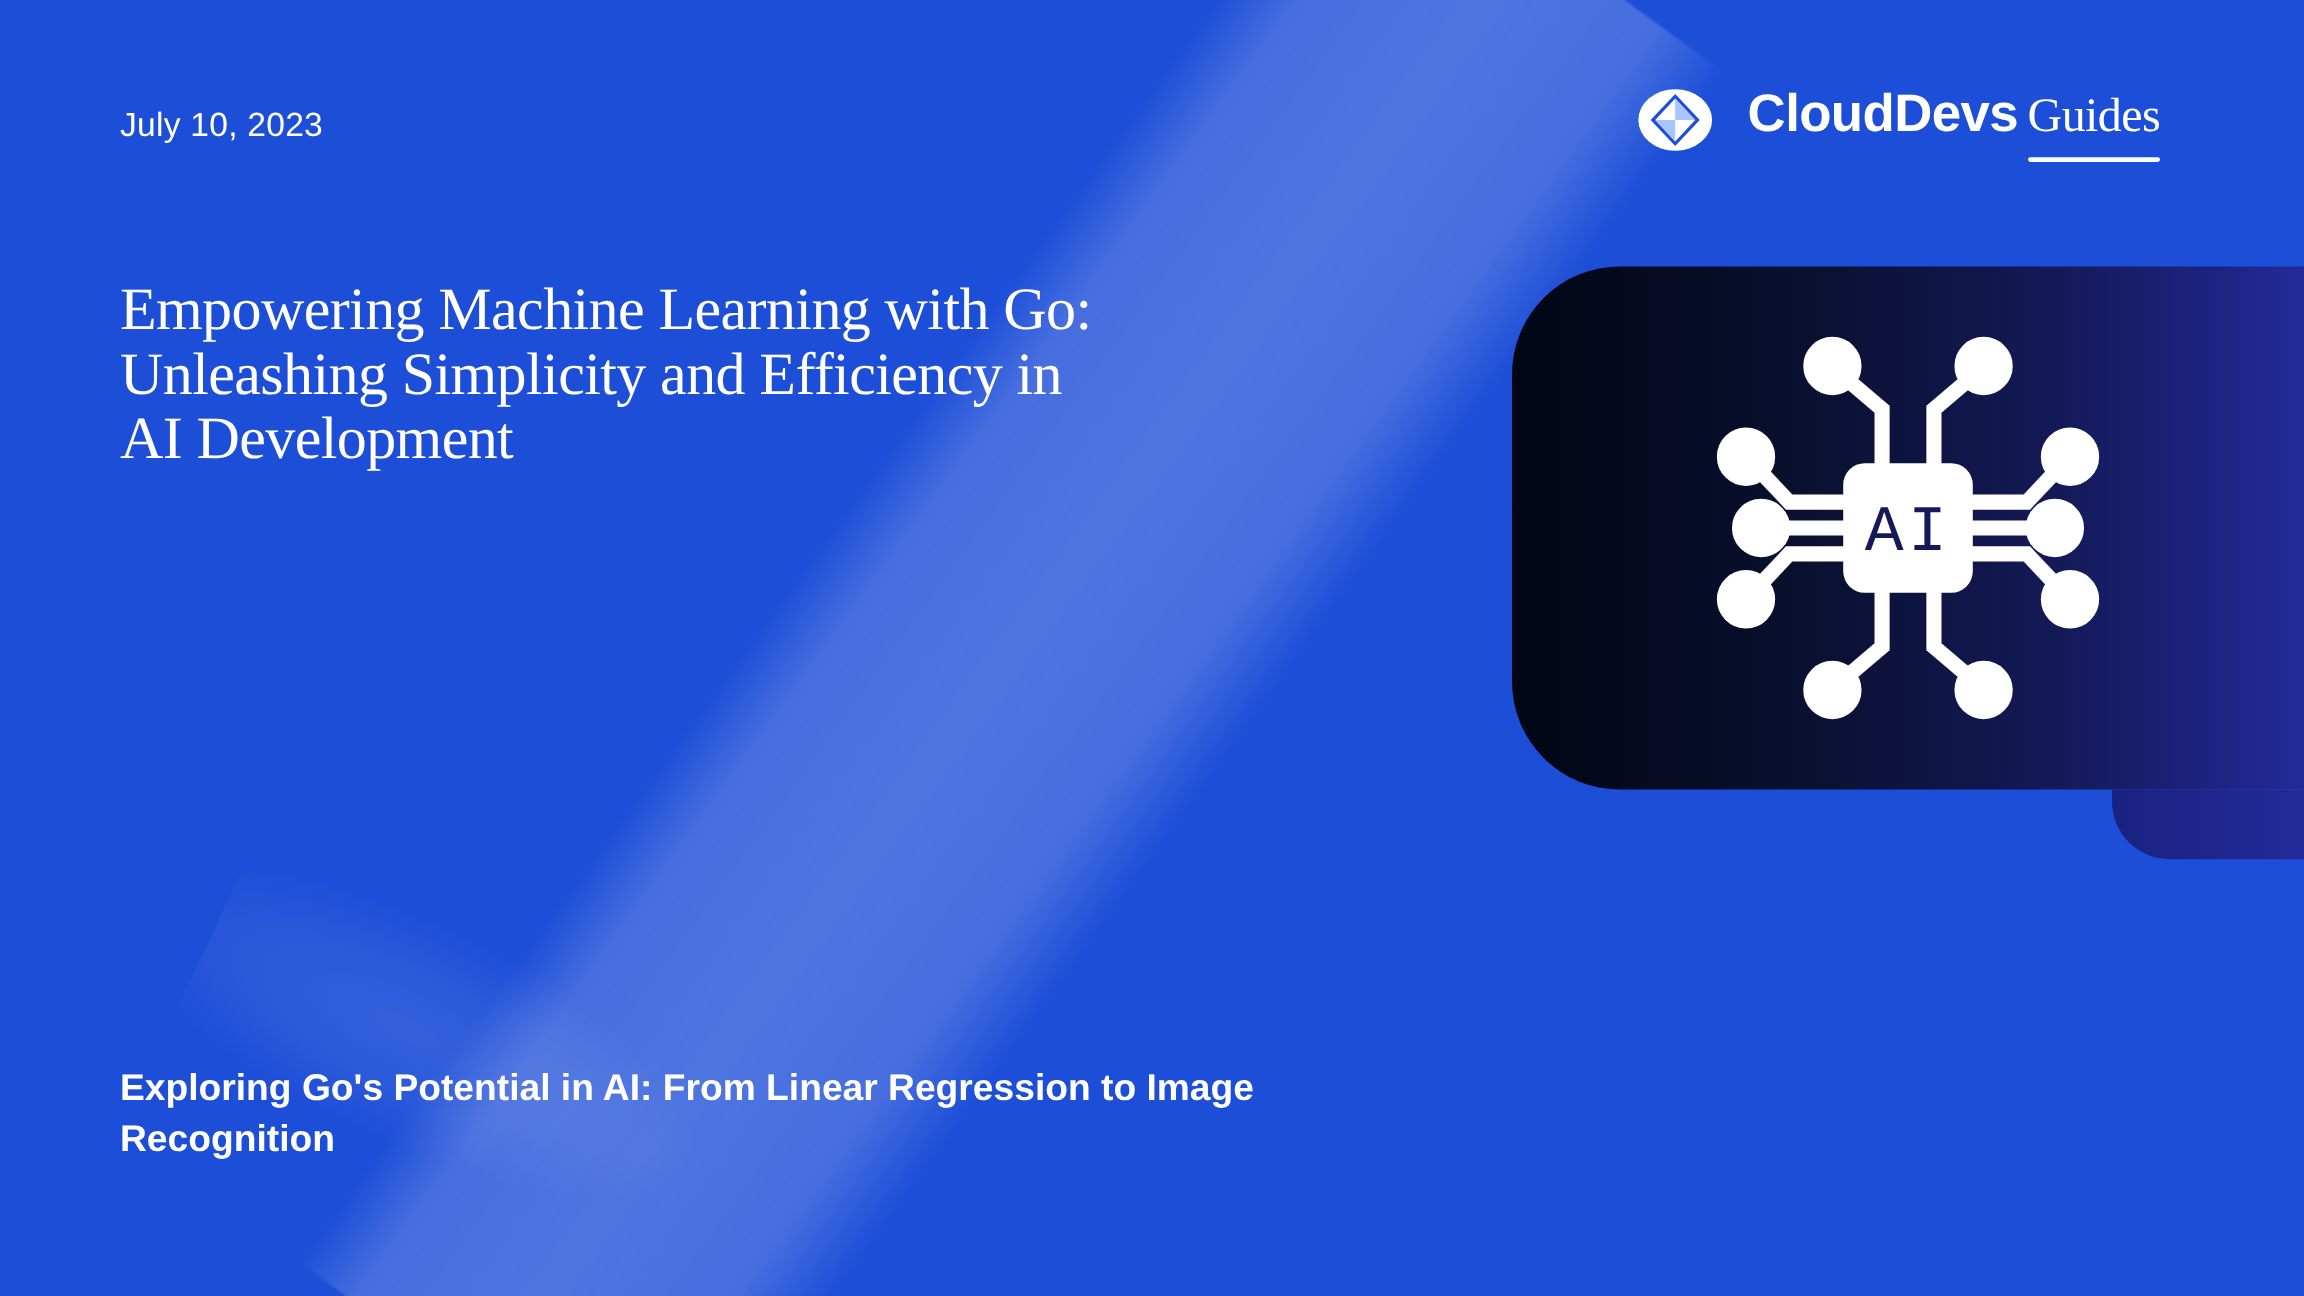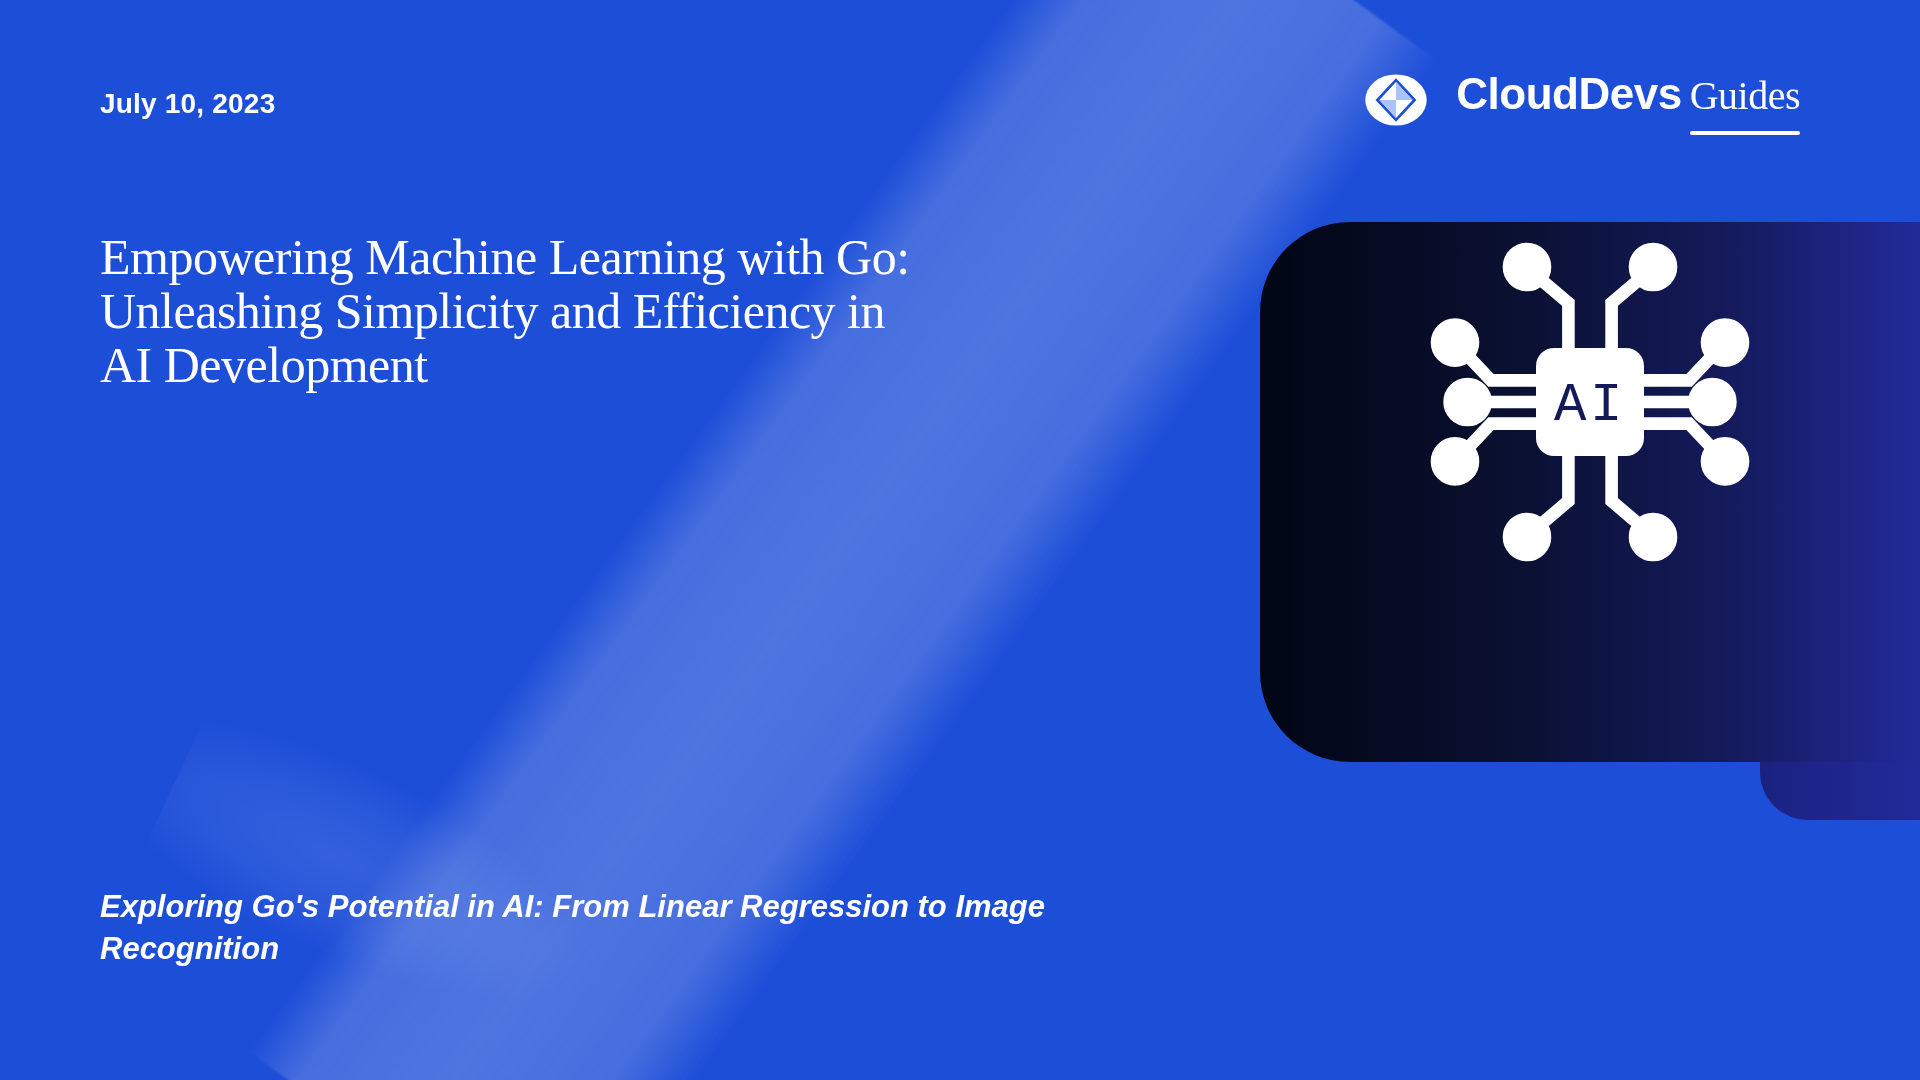--- a/index.html
+++ b/index.html
@@ -40,21 +40,21 @@
       rgba(255,255,255,0) 70%);
     transform: rotate(25deg);
     pointer-events: none;
   }
 
   .date {
     position: absolute;
     top: 88px;
     left: 100px;
     font-family: -apple-system, BlinkMacSystemFont, 'Segoe UI', Arial, sans-serif;
-    font-weight: 700;
+    font-weight: 400;
     font-size: 28px;
     letter-spacing: 0.2px;
   }
 
   .logo-wrap {
     position: absolute;
     top: 68px;
     right: 120px;
     display: flex;
     align-items: center;
@@ -98,34 +98,34 @@
 
   .subtitle {
     position: absolute;
     left: 100px;
     bottom: 110px;
     width: 1000px;
     font-family: -apple-system, BlinkMacSystemFont, 'Segoe UI', Arial, sans-serif;
     font-weight: 700;
     font-size: 31px;
     line-height: 1.35;
-    font-style: italic;
   }
 
   
   .card {
     position: absolute;
     right: 0;
     top: 222px;
     width: 660px;
-    height: 540px;
+    height: 436px;
     background: linear-gradient(90deg, #010615 0%, #0a1030 38%, #141a59 70%, #222a9a 100%);
     border-top-left-radius: 90px;
     border-bottom-left-radius: 90px;
     display: flex;
+    align-items: center;
     justify-content: center;
   }
   .card-notch {
     position: absolute;
     right: 0; bottom: -58px;
     width: 160px; height: 58px;
     background: linear-gradient(90deg, #1a2280 0%, #222a9a 100%);
     border-bottom-left-radius: 48px;
   }
   .chip-svg { width: 360px; height: 360px; }

